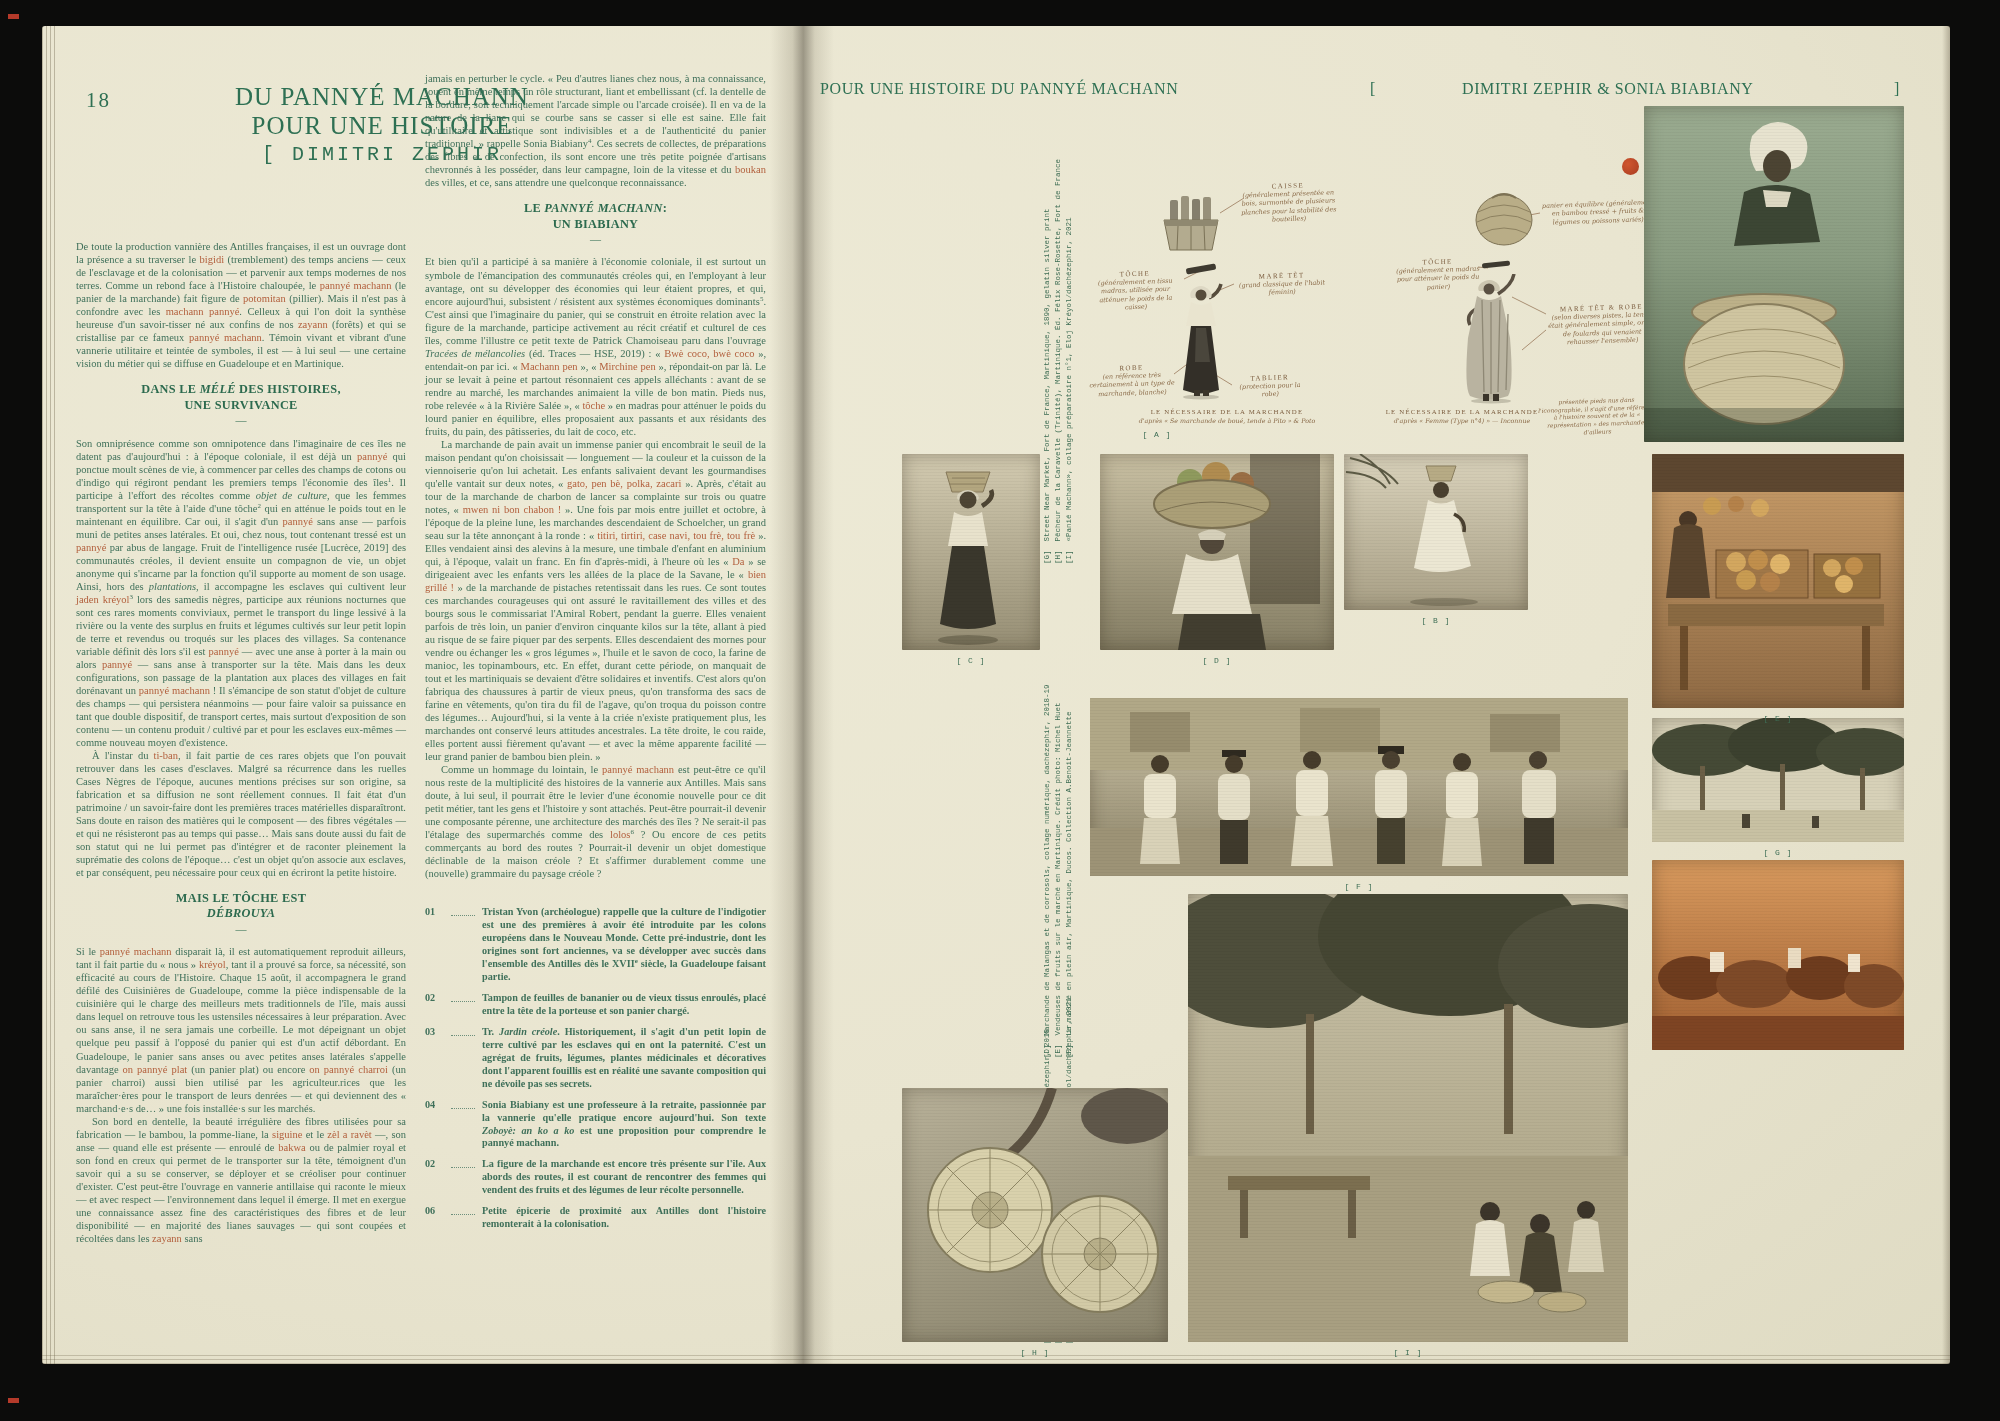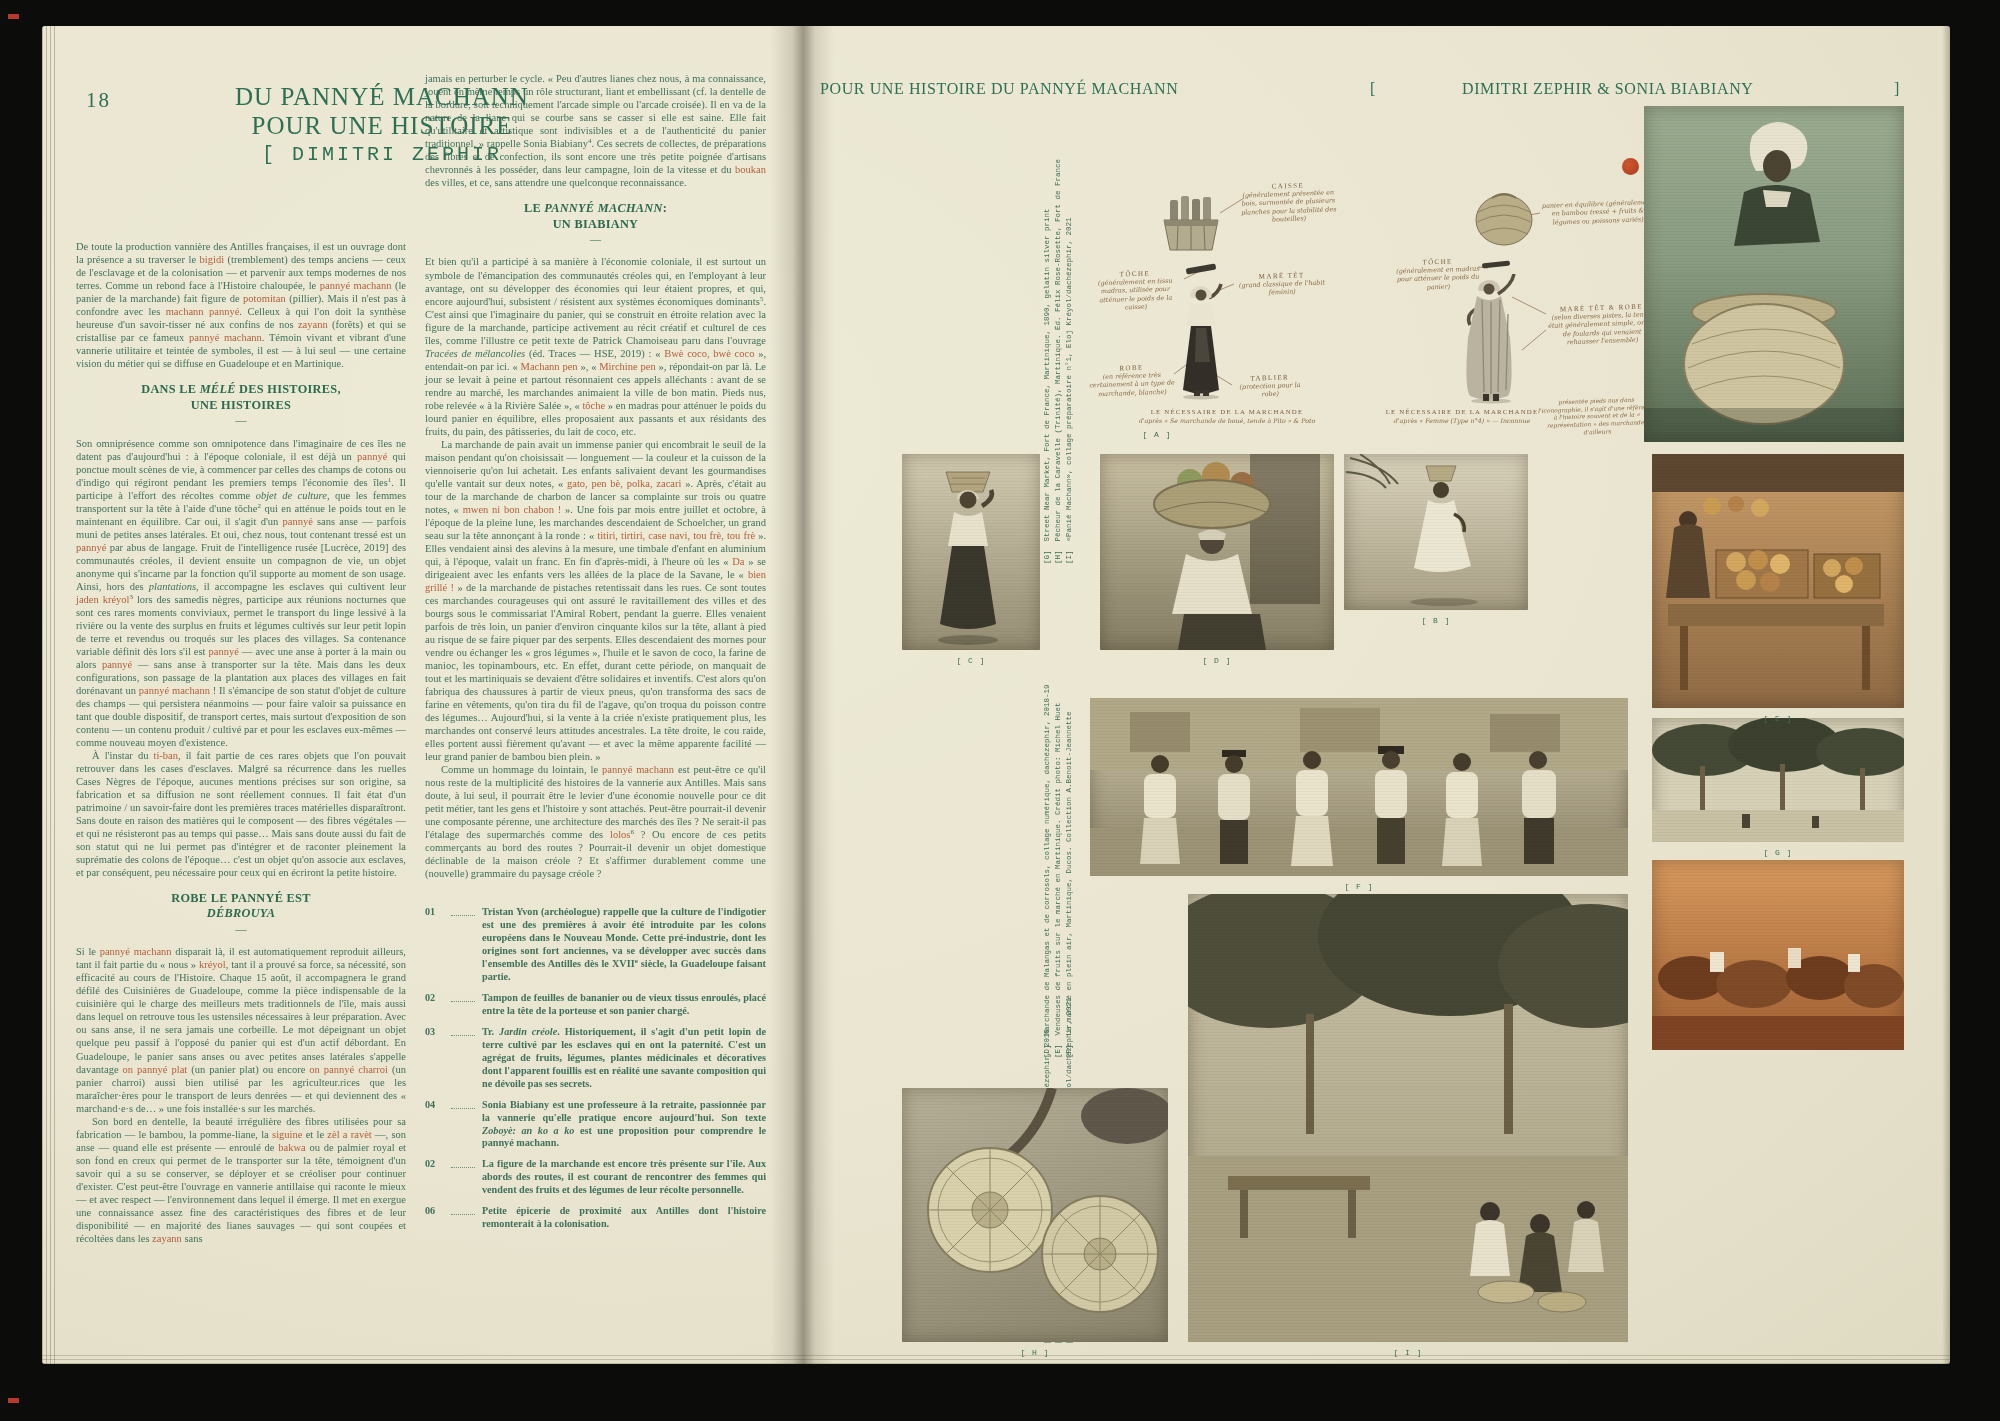--- a/index.html
+++ b/index.html
@@ -109,25 +109,25 @@
 
   <div id="title">
     <div class="t-big">DU PANNYÉ MACHANN</div>
     <div class="t-big">POUR UNE HISTOIRE</div>
     <div class="t-mono">[ DIMITRI ZEPHIR</div>
   </div>
 
   <div id="col1" class="col">
     <p>De toute la production vannière des Antilles françaises, il est un ouvrage dont la présence a su traverser le <span class="ac">bigidi</span> (tremblement) des temps anciens — ceux de l'esclavage et de la colonisation — et parvenir aux temps modernes de nos terres. Comme un rebond face à l'Histoire chaloupée, le <span class="ac">pannyé machann</span> (le panier de la marchande) fait figure de <span class="ac">potomitan</span> (pillier). Mais il n'est pas à confondre avec les <span class="ac">machann pannyé</span>. Celleux à qui l'on doit la synthèse heureuse d'un savoir-tisser né aux confins de nos <span class="ac">zayann</span> (forêts) et qui se cristallise par ce fameux <span class="ac">pannyé machann</span>. Témoin vivant et vibrant d'une vannerie utilitaire et teintée de symboles, il est — à lui seul — une certaine vision du métier qui se diffuse en Guadeloupe et en Martinique.</p>
     <h3 class="colhead">DANS LE <em>MÉLÉ</em> DES HISTOIRES,</h3>
-    <h3 class="colhead" style="margin-top:0">UNE HISTOIRES</h3>
+    <h3 class="colhead" style="margin-top:0">UNE SURVIVANCE</h3>
     <div class="dash">—</div>
     <p>Son omniprésence comme son omnipotence dans l'imaginaire de ces îles ne datent pas d'aujourd'hui : à l'époque coloniale, il est déjà un <span class="ac">pannyé</span> qui ponctue moult scènes de vie, à commencer par celles des champs de cotons ou d'indigo qui régiront pendant les premiers temps l'économie des îles<sup>1</sup>. Il participe à l'effort des récoltes comme <em>objet de culture</em>, que les femmes transportent sur la tête à l'aide d'une tôche<sup>2</sup> qui en atténue le poids tout en le maintenant en équilibre. Car oui, il s'agit d'un <span class="ac">pannyé</span> sans anse — parfois muni de petites anses latérales. Et oui, chez nous, tout contenant tressé est un <span class="ac">pannyé</span> par abus de langage. Fruit de l'intelligence rusée [Lucrèce, 2019] des communautés créoles, il devient ensuite un compagnon de vie, un objet anonyme qui s'incarne par la fonction qu'il supporte au moment de son usage. Ainsi, hors des <em>plantations</em>, il accompagne les esclaves qui cultivent leur <span class="ac">jaden kréyol</span><sup>3</sup> lors des samedis nègres, participe aux réunions nocturnes que sont ces rares moments conviviaux, permet le transport du linge lessivé à la rivière ou la vente des surplus en fruits et légumes cultivés sur leur petit lopin de terre et revendus ou troqués sur les places des villages. Sa contenance variable définit dès lors s'il est <span class="ac">pannyé</span> — avec une anse à porter à la main ou alors <span class="ac">pannyé</span> — sans anse à transporter sur la tête. Mais dans les deux configurations, son passage de la plantation aux places des villages en fait dorénavant un <span class="ac">pannyé machann</span> ! Il s'émancipe de son statut d'objet de culture des champs — qui persistera néanmoins — pour faire valoir sa puissance en tant que double dispositif, de transport certes, mais surtout d'exposition de son contenu — un contenu produit / cultivé par et pour les esclaves eux-mêmes — comme nouveau moyen d'existence.</p>
     <p class="ind">À l'instar du <span class="ac">ti-ban</span>, il fait partie de ces rares objets que l'on pouvait retrouver dans les cases d'esclaves. Malgré sa récurrence dans les ruelles Cases Nègres de l'époque, aucunes mentions précises sur son origine, sa fabrication et sa diffusion ne sont réellement connues. Il fait état d'un patrimoine / un savoir-faire dont les premières traces matérielles disparaîtront. Sans doute en raison des matières qui le composent — des fibres végétales — et qui ne résisteront pas au temps qui passe… Mais sans doute aussi du fait de son statut qui ne lui permet pas d'intégrer et de raconter pleinement la suprématie des colons de l'époque… c'est un objet qu'on associe aux esclaves, et par conséquent, peu nécessaire pour ceux qui en écriront la petite histoire.</p>
-    <h3 class="colhead">ROBE LE PANNYÉ EST</h3>
+    <h3 class="colhead">MAIS LE TÔCHE EST</h3>
     <h3 class="colhead" style="margin-top:0"><em>DÉBROUYA</em></h3>
     <div class="dash">—</div>
     <p>Si le <span class="ac">pannyé machann</span> disparait là, il est automatiquement reproduit ailleurs, tant il fait partie du « nous » <span class="ac">kréyol</span>, tant il a prouvé sa force, sa nécessité, son efficacité au cours de l'Histoire. Chaque 15 août, il accompagnera le grand défilé des Cuisinières de Guadeloupe, comme la pièce indispensable de la cuisinière qui le charge des meilleurs mets traditionnels de l'île, mais aussi dans lequel on retrouve tous les ustensiles nécessaires à leur préparation. Avec ou sans anse, il ne sera jamais une corbeille. Le mot dépeignant un objet quelque peu passif à l'opposé du panier qui est d'un actif débordant. En Guadeloupe, le panier sans anses ou avec petites anses latérales s'appelle davantage <span class="ac">on pannyé plat</span> (un panier plat) ou encore <span class="ac">on pannyé charroi</span> (un panier charroi) aussi bien utilisé par les agriculteur.rices que les maraîcher·ères pour le transport de leurs denrées — et qui deviennent des « marchand·e·s de… » une fois installée·s sur les marchés.</p>
     <p class="ind">Son bord en dentelle, la beauté irrégulière des fibres utilisées pour sa fabrication — le bambou, la pomme-liane, la <span class="ac">siguine</span> et le <span class="ac">zèl a ravèt</span> —, son anse — quand elle est présente — enroulé de <span class="ac">bakwa</span> ou de palmier royal et son fond en creux qui permet de le transporter sur la tête, témoignent d'un savoir qui a su se conserver, se déployer et se créoliser pour continuer d'exister. C'est peut-être l'ouvrage en vannerie antillaise qui raconte le mieux — et avec respect — l'environnement dans lequel il émerge. Il met en exergue une connaissance assez fine des caractéristiques des fibres et de leur disponibilité — en majorité des lianes sauvages — qui sont coupées et récoltées dans les <span class="ac">zayann</span> sans</p>
   </div>
 
   <div id="col2" class="col">
     <p>jamais en perturber le cycle. « Peu d'autres lianes chez nous, à ma connaissance, jouent en même temps un rôle structurant, liant et embellissant (cf. la dentelle de la bordure, soit techniquement l'arcade simple ou l'arcade croisée). Il en va de la nature de la liane qui se courbe sans se casser si elle est saine. Elle fait qu'utilitaire et artistique sont indivisibles et a de l'authenticité du panier traditionnel. » rappelle Sonia Biabiany<sup>4</sup>. Ces secrets de collectes, de préparations des fibres et de confection, ils sont encore une très petite poignée d'artisans chevronnés à les posséder, dans leur campagne, loin de la vitesse et du <span class="ac">boukan</span> des villes, et ce, sans attendre une quelconque reconnaissance.</p>
     <h3 class="colhead">LE <em>PANNYÉ MACHANN</em>:</h3>
     <h3 class="colhead" style="margin-top:0">UN BIABIANY</h3>

